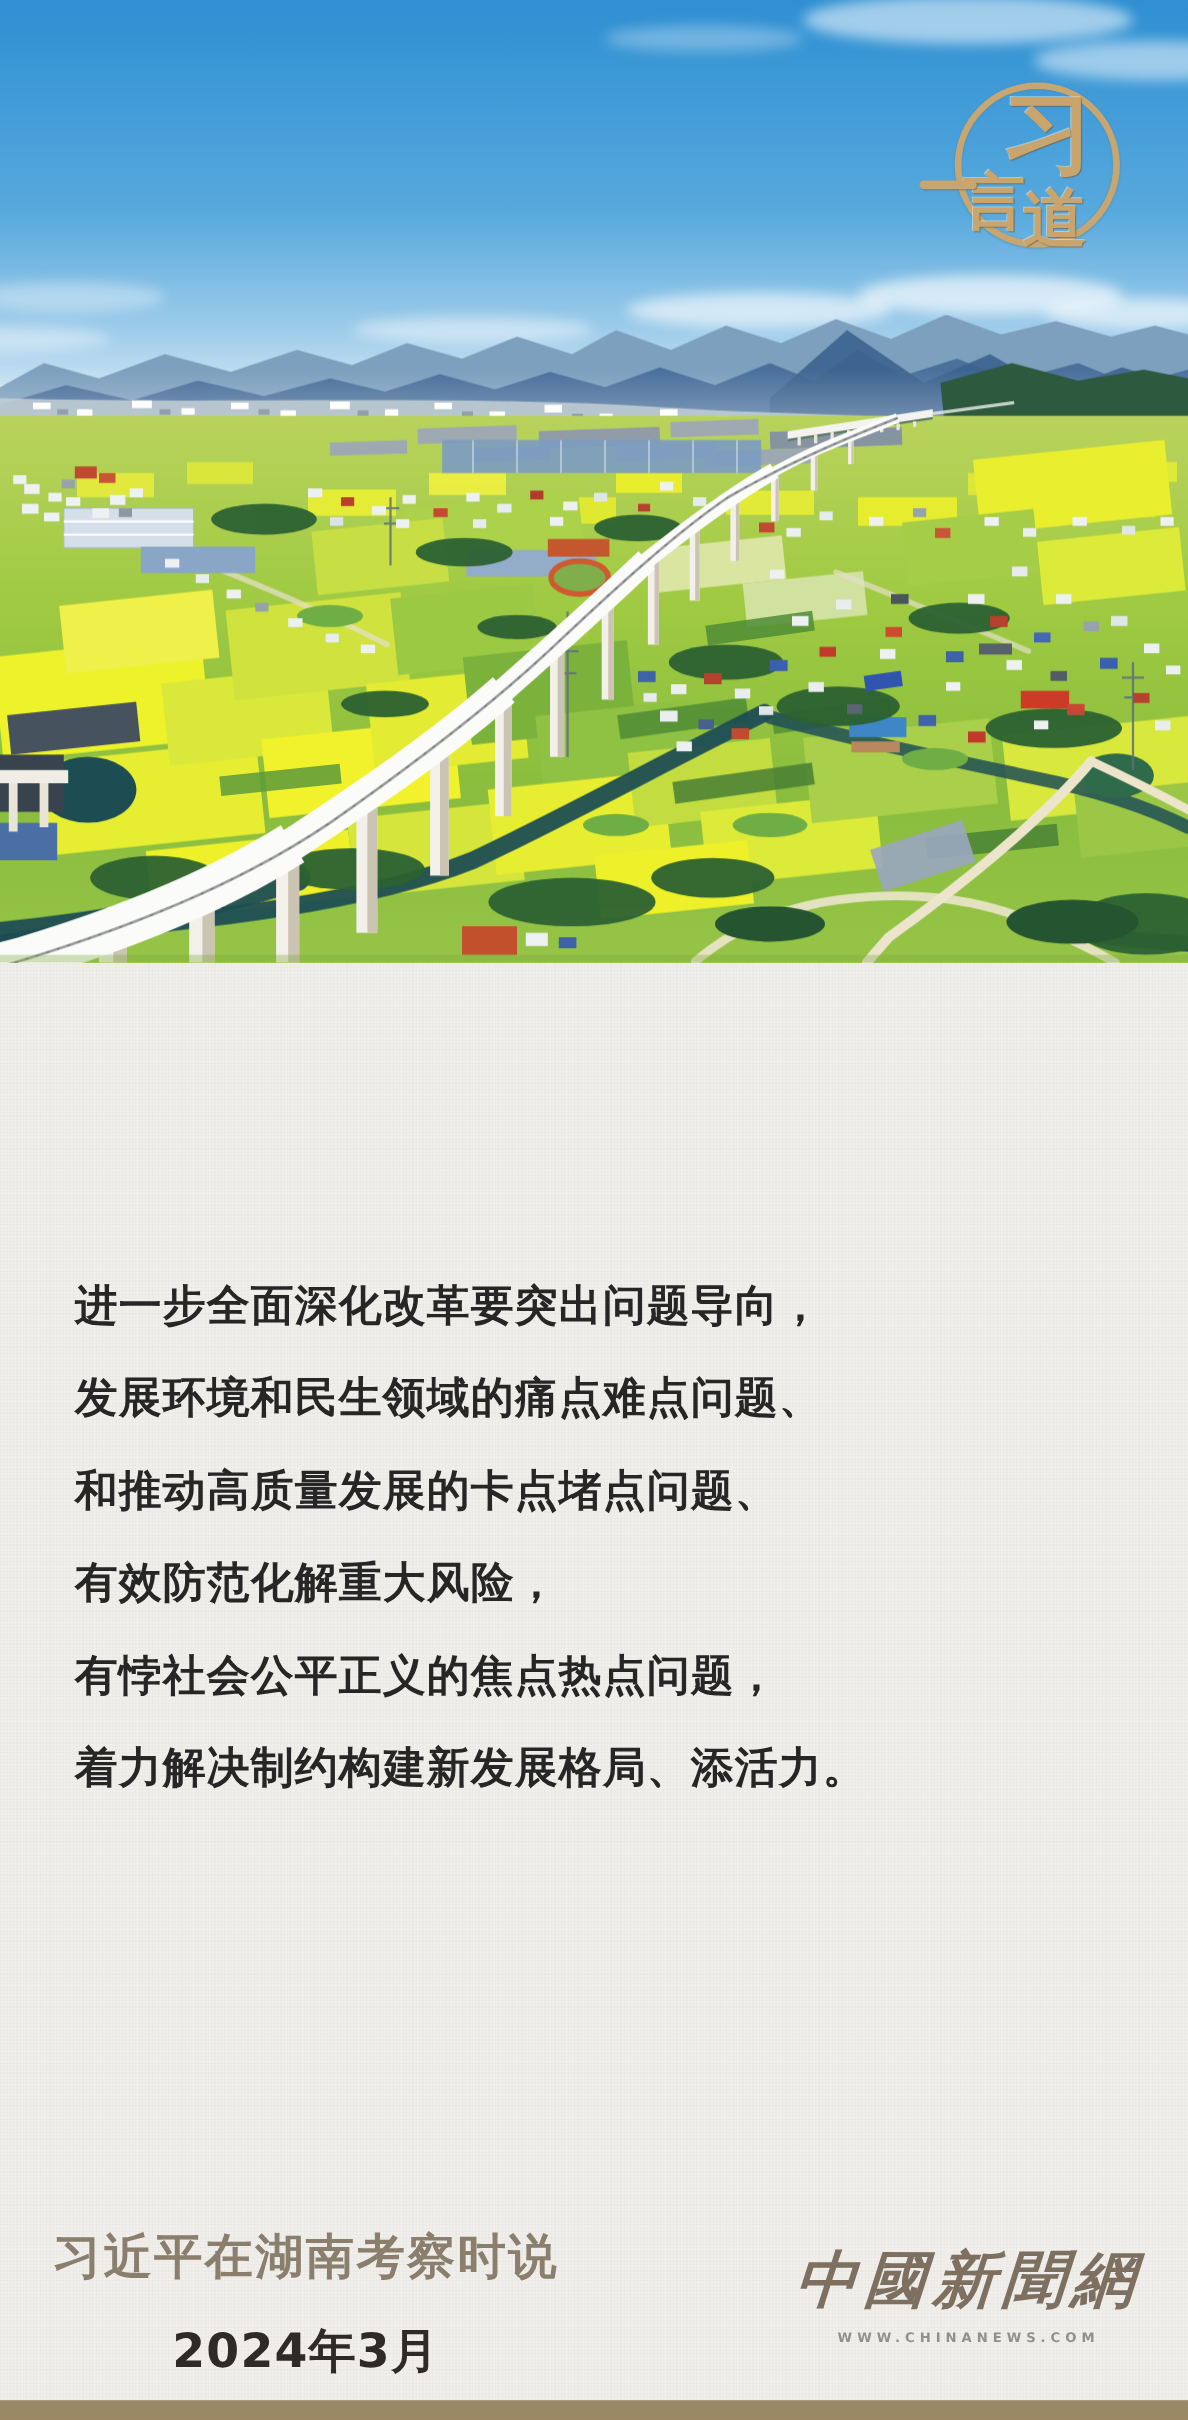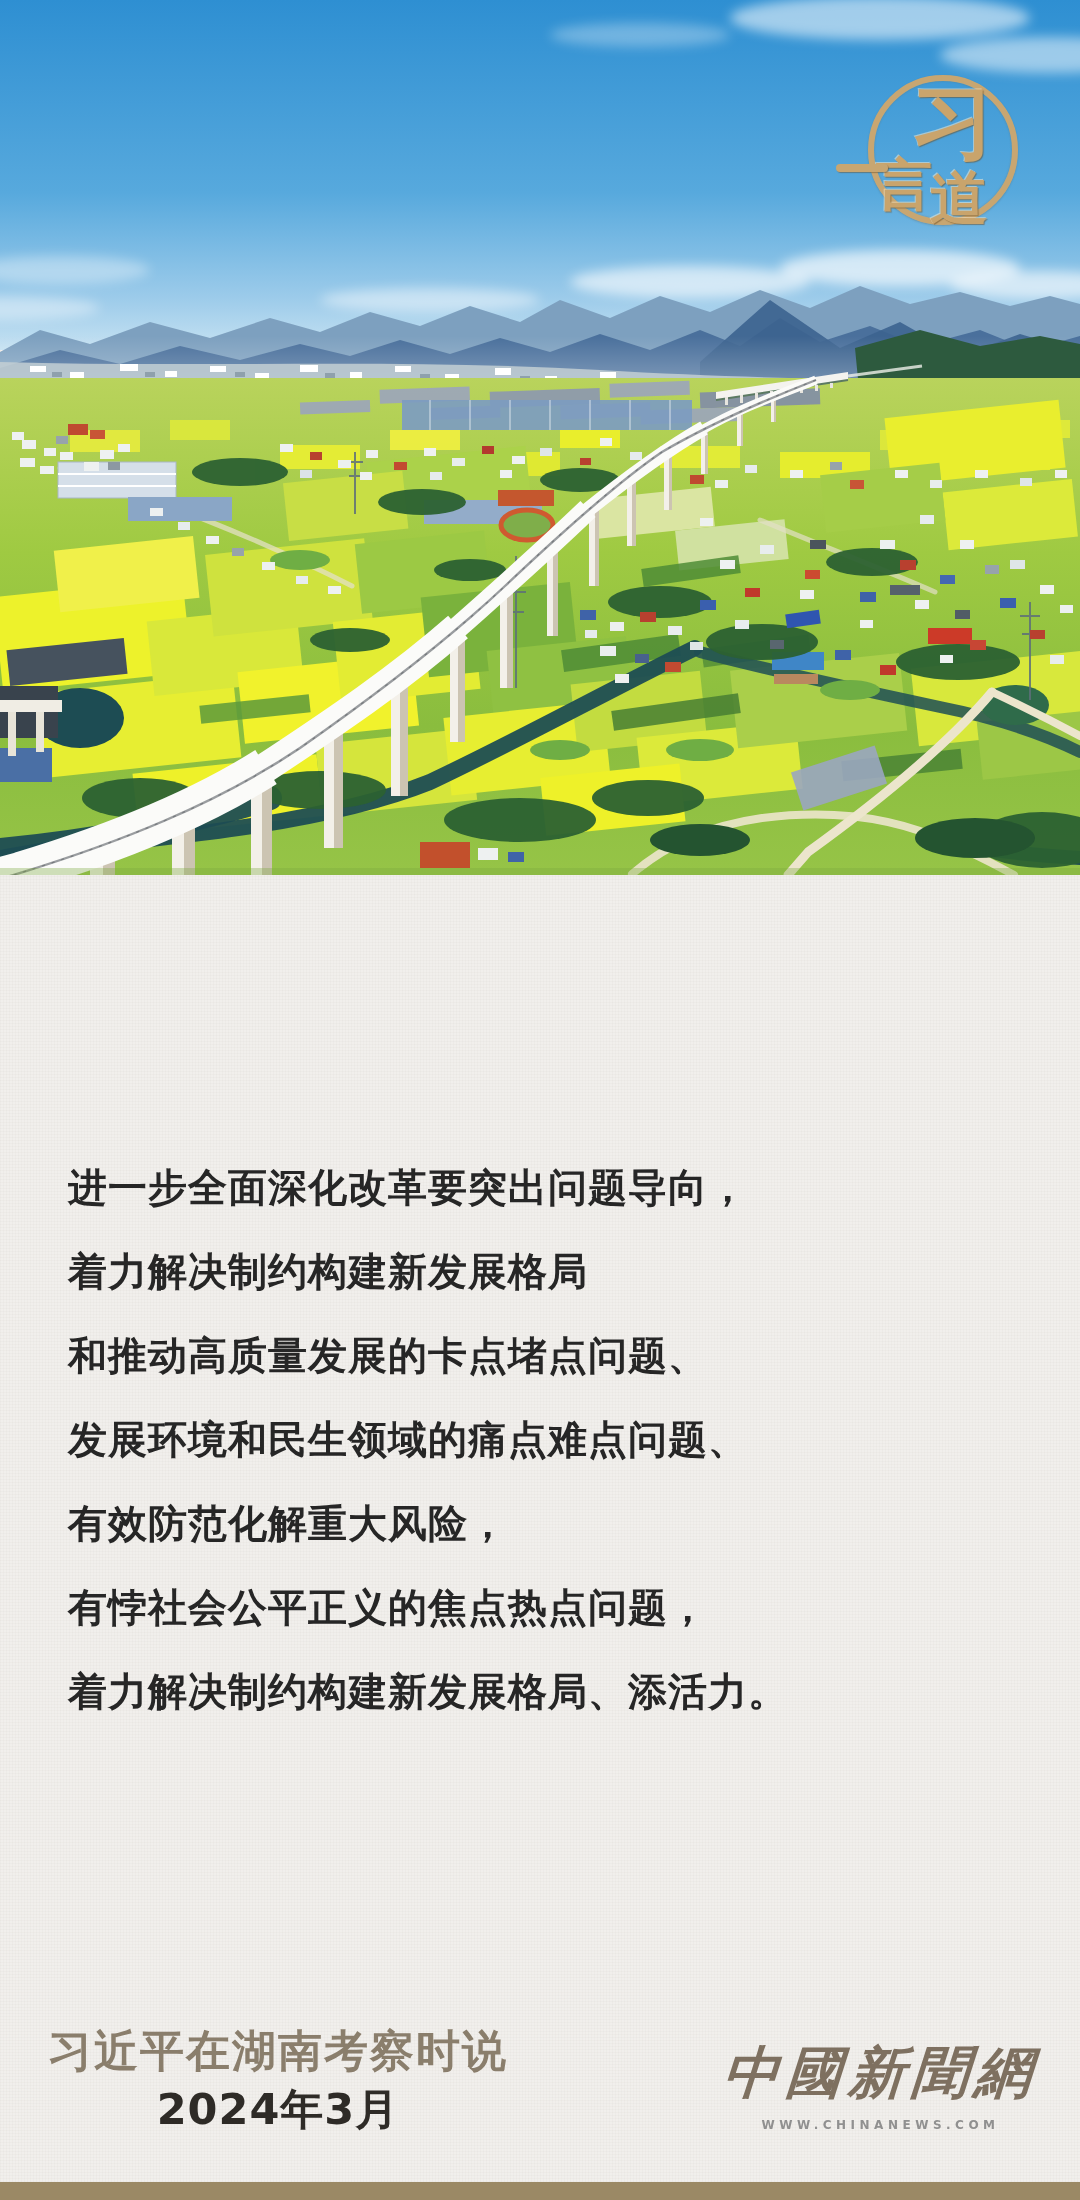--- a/index.html
+++ b/index.html
@@ -23,21 +23,21 @@
   .xyd-yan{left:8px;top:82px;font-size:56px;}
   .xyd-dao{left:62px;top:94px;font-size:58px;}
   .xyd-bar{position:absolute;left:-32px;top:89px;width:52px;height:8px;background:#c8a671;border-radius:4px;
     box-shadow:1px 1px 1px rgba(110,78,35,.5);}
   
   .quote{position:absolute;left:36px;top:1146px;width:1010px;}
   .qline{font-size:39px;line-height:84px;font-weight:700;color:#262626;letter-spacing:1px;white-space:nowrap;margin-left:32px;}
   
   .source{position:absolute;left:48px;top:2022px;text-align:center;}
   .src-title{font-size:44px;font-weight:700;color:#8a7e6c;letter-spacing:2px;}
-  .src-date{margin-top:0;font-size:43px;font-weight:700;color:#2e2b27;letter-spacing:1px;}
+  .src-date{margin-top:28px;font-size:43px;font-weight:700;color:#2e2b27;letter-spacing:1px;}
   .brand{position:absolute;right:42px;top:2036px;text-align:center;}
   .brand-name{font-family:"DejaVu Serif", serif;font-style:italic;font-weight:700;font-size:56px;color:#7e7060;
     letter-spacing:7px;transform:skewX(-4deg);}
   .brand-url{margin-top:6px;font-size:12px;color:#909090;letter-spacing:4.5px;font-weight:700;}
   .footer-bar{position:absolute;left:0;bottom:0;width:1080px;height:18px;background:#9b8965;}
 </style>
 </head>
 <body>
 
 <div class="poster">
@@ -476,23 +476,22 @@
       <div class="xyd-ring"></div>
       <span class="xyd-xi">习</span>
       <span class="xyd-yan">言</span>
       <span class="xyd-dao">道</span>
       <div class="xyd-bar"></div>
     </div>
   </div>
 
   <div class="quote">
     <div class="qline">进一步全面深化改革要突出问题导向，</div>
-    <div class="qline">着力解决制约构建新发展格局</div>
+    <div class="qline">发展环境和民生领域的痛点难点问题、</div>
     <div class="qline">和推动高质量发展的卡点堵点问题、</div>
-    <div class="qline">发展环境和民生领域的痛点难点问题、</div>
     <div class="qline">有效防范化解重大风险，</div>
     <div class="qline">有悖社会公平正义的焦点热点问题，</div>
     <div class="qline">着力解决制约构建新发展格局、添活力。</div>
   </div>
 
   <div class="source">
     <div class="src-title">习近平在湖南考察时说</div>
     <div class="src-date">2024年3月</div>
   </div>
 

